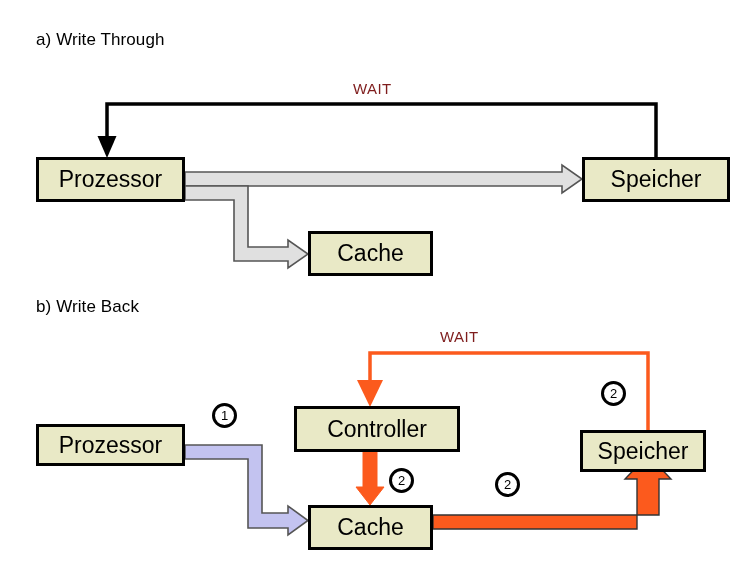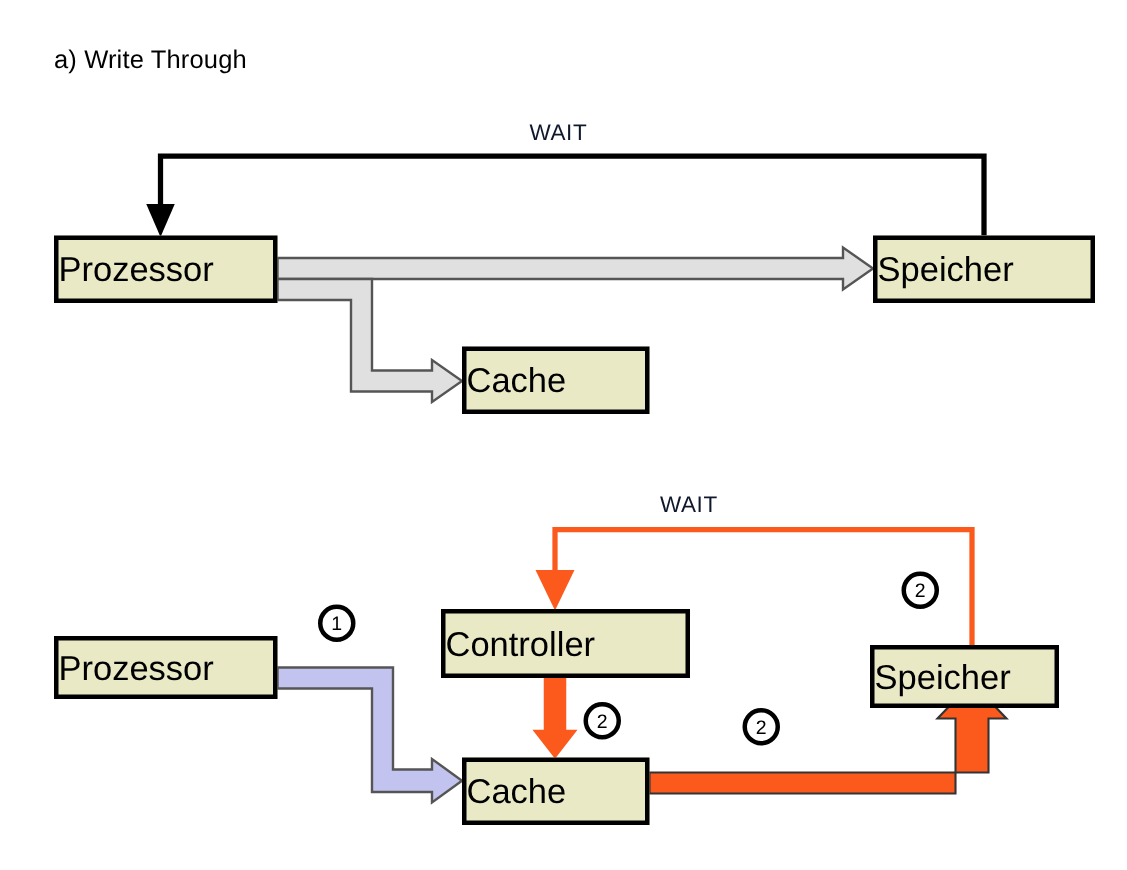--- a/index.html
+++ b/index.html
@@ -22,29 +22,30 @@
     letter-spacing: 0.1px;
     white-space: nowrap;
   }
   .node {
     position: absolute;
     box-sizing: border-box;
     background: #e9e9c6;
     border: 3px solid #000000;
     display: flex;
     align-items: center;
+    justify-content: center;
     font-size: 23px;
     color: #000000;
     z-index: 5;
   }
   .node .node-label { white-space: nowrap; }
   .edge-label {
     position: absolute;
     font-size: 15px;
-    color: #0f172a;
+    color: #7f1d1d;
     letter-spacing: 0.4px;
     white-space: nowrap;
     z-index: 6;
   }
   .step-badge {
     position: absolute;
     width: 25px;
     height: 25px;
     border-radius: 50%;
     box-sizing: border-box;
@@ -107,20 +108,21 @@
   </div>
 
   <div class="node" style="left:308px; top:231px; width:125px; height:45px;">
     <span class="node-label">Cache</span>
   </div>
 
   <div class="node" style="left:582px; top:157px; width:148px; height:45px;">
     <span class="node-label">Speicher</span>
   </div>
 
+  <div class="section-title" style="left:36px; top:297px;">b) Write Back</div>
 
   <svg class="layer" aria-hidden="true">
 
     <g>
       <path d="M 648,430 L 648,353 L 370,353 L 370,390" fill="none" stroke="#fc5a1d" stroke-width="3.5"></path>
       <polygon points="370,407 357,380 383,380" fill="#fc5a1d"></polygon>
     </g>
 
     <g>
       <path d="M 185,445

